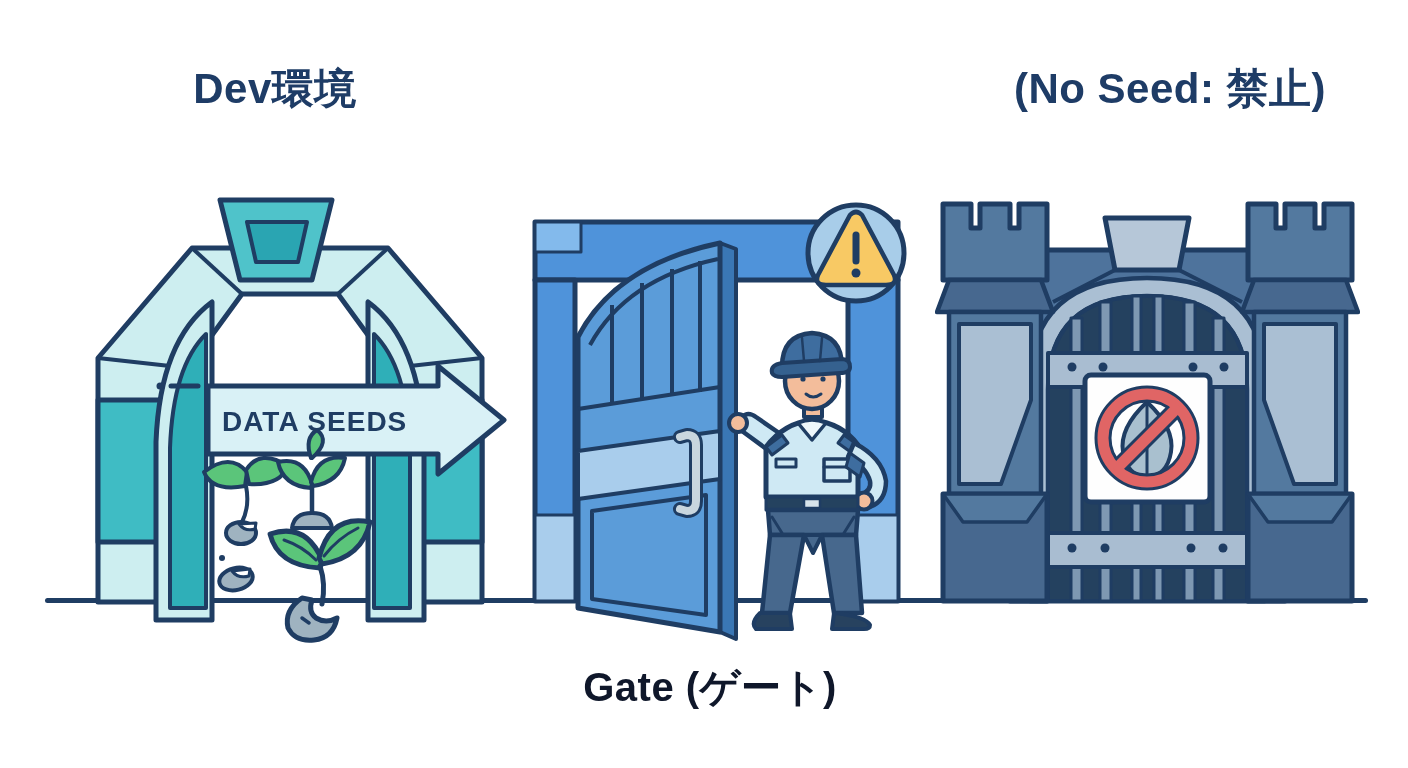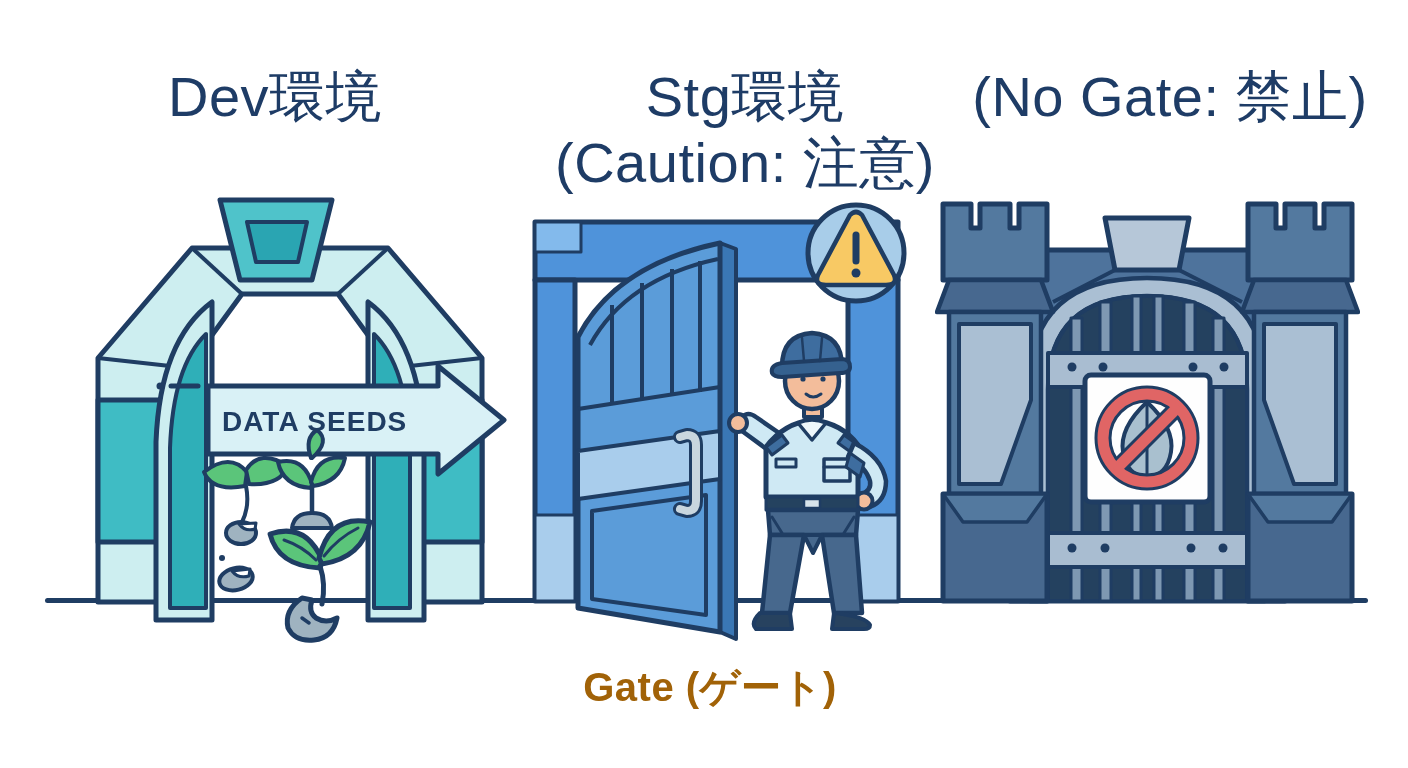--- a/index.html
+++ b/index.html
@@ -2,51 +2,47 @@
 <html><head>
 <meta charset="utf-8">
 <style>
   html,body{margin:0;padding:0;background:#ffffff;}
   .stage{
     position:relative;width:1408px;height:768px;background:#ffffff;overflow:hidden;
     font-family:"Liberation Sans","DejaVu Sans",sans-serif;
   }
   .env-title{
     position:absolute;top:64px;text-align:center;color:#1e3c66;
-    font-weight:normal;font-size:56px;line-height:1.18;letter-spacing:0.5px;
+    font-weight:bold;font-size:42px;line-height:1.18;letter-spacing:0.5px;
   }
   .env-title .l1,.env-title .l2{display:block;white-space:nowrap;}
   .footer-label{
     position:absolute;top:660px;left:480px;width:460px;text-align:center;
-    color:#a16207;font-weight:bold;font-size:40px;letter-spacing:0.5px;
+    color:#0f172a;font-weight:bold;font-size:40px;letter-spacing:0.5px;
   }
   .ground{
     position:absolute;top:598px;left:45px;width:1323px;height:5px;
     background:#1f3d63;border-radius:3px;
   }
   svg{position:absolute;display:block;}
   #dev-svg{left:40px;top:190px;}
   #stg-svg{left:520px;top:195px;}
   #prod-svg{left:935px;top:190px;}
   text.arrow-text{font-family:"Liberation Sans","DejaVu Sans",sans-serif;font-weight:bold;font-size:28px;letter-spacing:1px;fill:#1f3d63;}
 </style>
 </head>
 <body>
 
 <div class="stage">
 
   <div class="env-title" style="left:40px;width:470px;">
     <span class="l1">Dev環境</span>
   </div>
-  <div class="env-title" style="left:520px;width:450px;">
-    <span class="l1">Stg環境</span>
-    <span class="l2">(Caution: 注意)</span>
-  </div>
   <div class="env-title" style="left:955px;width:430px;">
-    <span class="l2">(No Gate: 禁止)</span>
+    <span class="l2">(No Seed: 禁止)</span>
   </div>
 
   <div class="ground"></div>
 
   <svg id="dev-svg" width="480" height="460" viewBox="0 0 480 460">
     <g stroke="#1f3d63" stroke-width="5" stroke-linejoin="round">
 
       <path d="M 58,412 L 58,168 L 152,58 L 348,58 L 442,168 L 442,412 L 352,412 L 352,178 L 298,104 L 202,104 L 148,178 L 148,412 Z" fill="#cdeef0"></path>
 
       <path d="M 58,210 L 148,210 L 148,352 L 58,352 Z" fill="#3fbcc4"></path>

